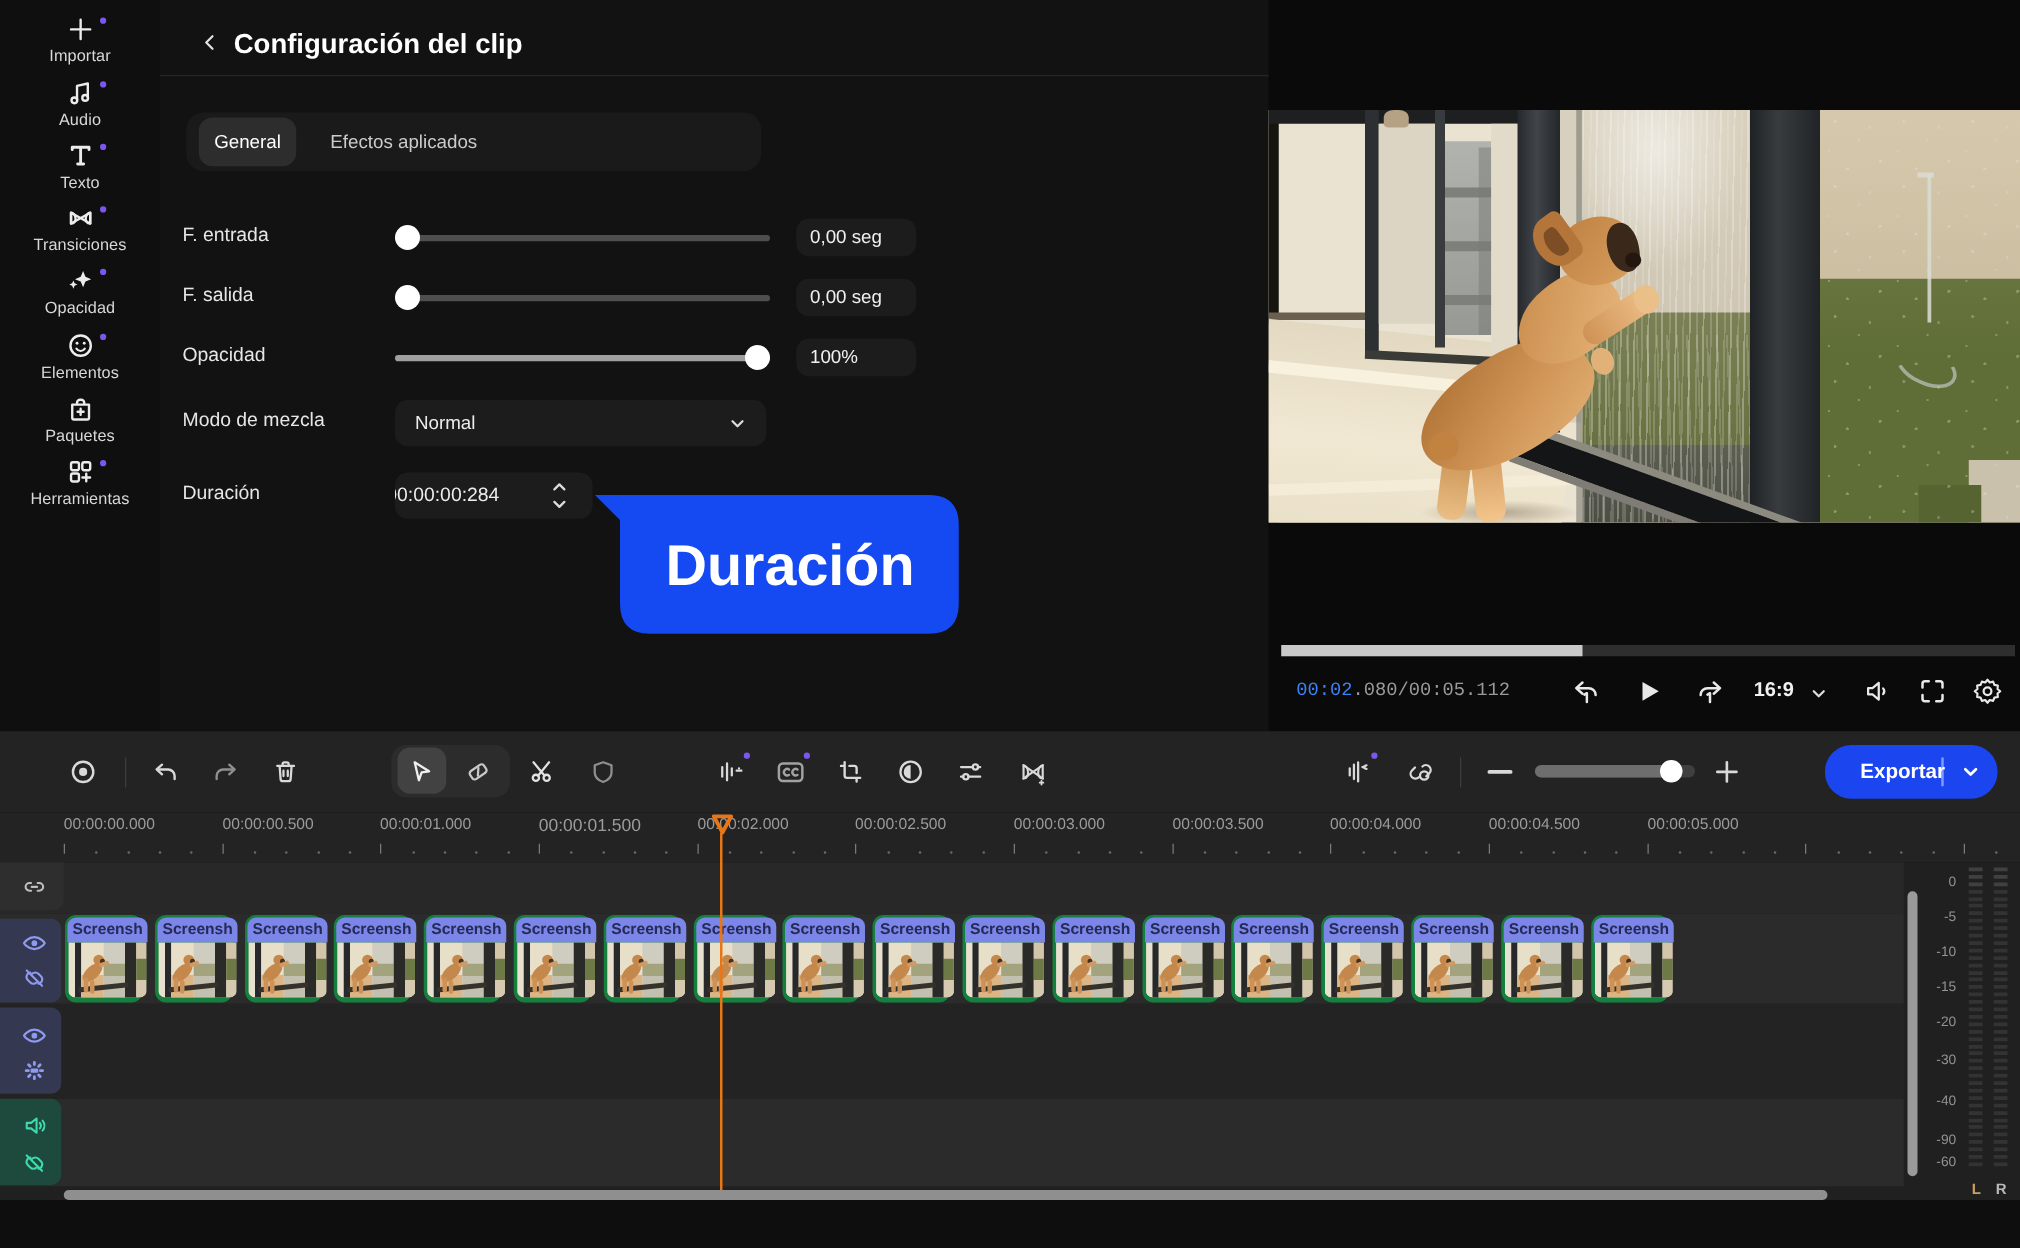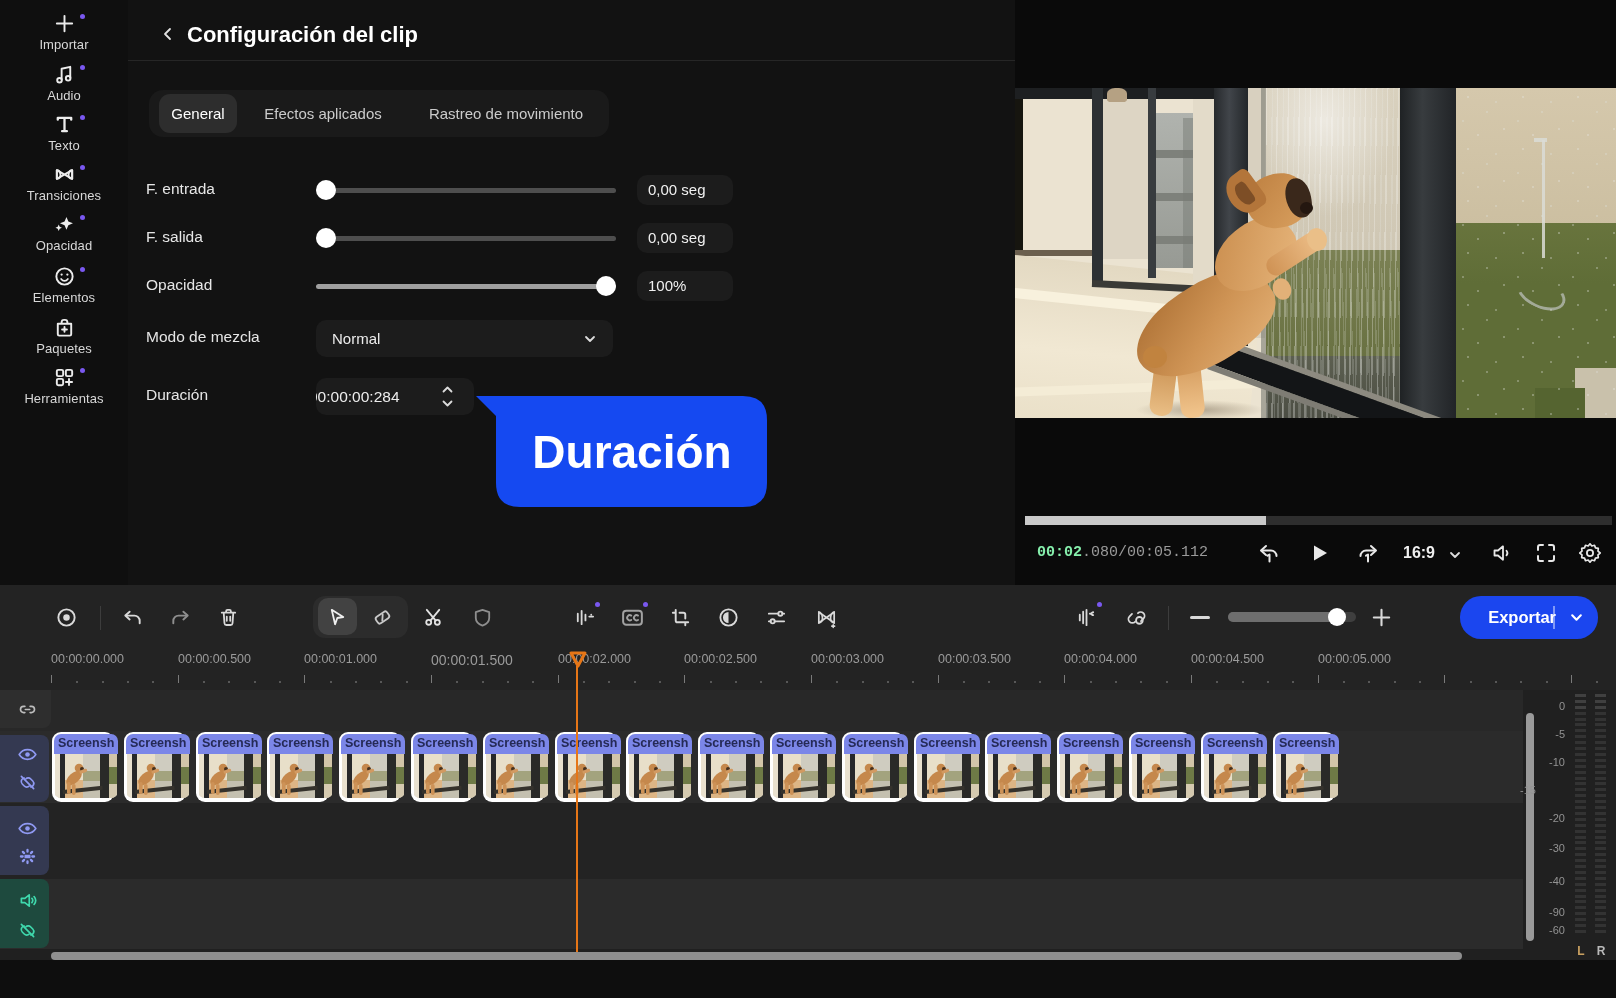--- a/index.html
+++ b/index.html
@@ -11,21 +11,21 @@
   .sbitem svg { width:23px; height:23px; display:block; margin:0 auto; }
   .sbitem span { display:block; margin-top:2px; font-size:13px; color:#d8d8d8; letter-spacing:0.1px; }
   .sbdot { position:absolute; left:80px; top:2px; width:5px; height:5px; border-radius:50%; background:#7a58f0; }
   .rowlab { left:18px; font-size:15.5px; color:#e6e6e6; }
   .sltrack { left:188px; width:300px; height:5px; border-radius:3px; background:#4e4e4e; }
   .slthumb { width:20px; height:20px; border-radius:50%; background:#fff; }
   .valbox { left:509px; width:96px; height:30px; background:#1c1c1c; border-radius:10px; color:#f0f0f0; font-size:15px; line-height:30px; padding-left:11px; }
   .tbic { position:absolute; top:21px; width:23px; height:23px; }
   .tbdot { position:absolute; top:17px; width:5px; height:5px; border-radius:50%; background:#7a58f0; }
   .hdic { position:absolute; width:21px; height:21px; }
-  .clip { position:absolute; top:42px; width:62px; height:70px; background:#ffffff; border-radius:9px; padding:2px; }
+  .clip { position:absolute; top:42px; width:62px; height:70px; background:#15803d; border-radius:9px; padding:2px; }
   .cliph { width:64px; height:20px; background:#7b86e8; border-radius:7px 7px 0 0; overflow:hidden; font-size:12.5px; font-weight:bold; color:#252a56; padding:2px 0 0 4px; }
   .clipimg { display:block; width:64px; height:44px; border-radius:0 0 7px 7px; }
 </style>
 </head>
 <body>
 <div id="app">
   <svg width="0" height="0" style="position:absolute;">
     <defs>
       <g id="thumbscene">
         <rect x="0" y="0" width="62" height="44" fill="#d8d1c2"></rect>
@@ -126,21 +126,20 @@
     <svg class="abs" style="left:32px;top:26px;width:16px;height:16px;" viewBox="0 0 16 16">
         <path d="M10 3L5 8l5 5" stroke="#e0e0e0" stroke-width="1.8" fill="none" stroke-linecap="round" stroke-linejoin="round"></path>
       </svg>
     <div class="abs" style="left:59px;top:22px;font-size:22px;font-weight:bold;color:#fff;">Configuración del clip</div>
     <div class="abs" style="left:0;top:60px;width:887px;height:1px;background:#262626;"></div>
 
     <div class="abs" style="left:21px;top:90px;width:460px;height:47px;background:#1a1a1a;border-radius:14px;"></div>
     <div class="abs" style="left:31px;top:94px;width:78px;height:39px;background:#2d2d2d;border-radius:11px;"></div>
     <div class="abs" style="left:31px;top:94px;width:78px;height:39px;line-height:39px;text-align:center;font-size:15px;color:#fff;">General</div>
     <div class="abs" style="left:132px;top:94px;width:126px;height:39px;line-height:39px;text-align:center;font-size:15px;color:#cbcbcb;">Efectos aplicados</div>
-    <div class="abs" style="left:292px;top:94px;width:172px;height:39px;line-height:39px;text-align:center;font-size:15px;color:#cbcbcb;">Rastreo de movimiento</div>
 
     <div class="abs rowlab" style="top:180px;">F. entrada</div>
     <div class="abs rowlab" style="top:228px;">F. salida</div>
     <div class="abs rowlab" style="top:276px;">Opacidad</div>
     <div class="abs rowlab" style="top:328px;">Modo de mezcla</div>
     <div class="abs rowlab" style="top:386px;">Duración</div>
 
     <div class="abs sltrack" style="top:188px;"></div>
     <div class="abs slthumb" style="left:188px;top:180px;"></div>
     <div class="abs sltrack" style="top:236px;"></div>
@@ -251,21 +250,21 @@
       <div class="abs" style="left:271px;top:90px;width:25px;height:40px;background:#3a281b;border-radius:46% 54% 42% 58%;transform:rotate(-10deg);"></div>
       <div class="abs" style="left:285px;top:114px;width:13px;height:12px;background:#241710;border-radius:50%;"></div>
       <div class="abs" style="left:248px;top:156px;width:62px;height:20px;background:linear-gradient(90deg,#cf9254,#eec08a);border-radius:10px;transform:rotate(-33deg);"></div>
       <div class="abs" style="left:292px;top:140px;width:20px;height:23px;background:#eabf88;border-radius:50%;transform:rotate(-15deg);"></div>
       <div class="abs" style="left:258px;top:190px;width:18px;height:22px;background:#e2b178;border-radius:50%;transform:rotate(-20deg);"></div>
     </div>
 
     <div class="abs" style="left:10px;top:516px;width:587px;height:9px;background:#2e2e2e;"></div>
     <div class="abs" style="left:10px;top:516px;width:241px;height:9px;background:#c9c9c9;"></div>
 
-    <div class="abs" style="left:22px;top:544px;font-family:'Liberation Mono',monospace;font-size:15px;color:#9a9a9a;"><span style="color:#86efac;font-weight:bold;">00:02</span>.080/00:05.112</div>
+    <div class="abs" style="left:22px;top:544px;font-family:'Liberation Mono',monospace;font-size:15px;color:#9a9a9a;"><span style="color:#3b82f6;font-weight:normal;">00:02</span>.080/00:05.112</div>
     <svg class="abs" style="left:242px;top:541px;width:24px;height:24px;" viewBox="0 0 24 24">
         <path d="M9 5L4 9.5 9 14" stroke="#e8e8e8" stroke-width="2" fill="none" stroke-linecap="round" stroke-linejoin="round"></path>
         <path d="M5 9.5h9a5.5 5.5 0 0 1 5.5 5.5" stroke="#e8e8e8" stroke-width="2" fill="none" stroke-linecap="round"></path>
         <path d="M12.5 20.5v-7l-2 1.2" stroke="#e8e8e8" stroke-width="2" fill="none" stroke-linecap="round" stroke-linejoin="round"></path>
       </svg>
     <svg class="abs" style="left:292px;top:541px;width:24px;height:24px;" viewBox="0 0 24 24">
         <path d="M7 4.5v15L20 12z" fill="#e8e8e8"></path>
       </svg>
     <svg class="abs" style="left:341px;top:541px;width:24px;height:24px;" viewBox="0 0 24 24">
         <path d="M15 5l5 4.5L15 14" stroke="#e8e8e8" stroke-width="2" fill="none" stroke-linecap="round" stroke-linejoin="round"></path>
@@ -609,21 +608,21 @@
 
     <div class="abs" style="left:576px;top:-24px;width:2px;height:289px;background:#e67617;"></div>
 
     <div class="abs" style="left:51px;top:262px;width:1411px;height:8px;background:#8f8f8f;border-radius:4px;"></div>
 
     <div class="abs" style="left:1526px;top:23px;width:8px;height:228px;background:#9a9a9a;border-radius:4px;"></div>
 
     <div class="abs" style="left:1520px;top:10px;width:45px;text-align:right;font-size:11px;color:#939393;">0</div>
     <div class="abs" style="left:1520px;top:38px;width:45px;text-align:right;font-size:11px;color:#939393;">-5</div>
     <div class="abs" style="left:1520px;top:66px;width:45px;text-align:right;font-size:11px;color:#939393;">-10</div>
-    <div class="abs" style="left:1520px;top:94px;width:45px;text-align:left;font-size:11px;color:#939393;">-15</div>
+    <div class="abs" style="left:1520px;top:94px;width:45px;text-align:right;font-size:11px;color:#939393;">-15</div>
     <div class="abs" style="left:1520px;top:122px;width:45px;text-align:right;font-size:11px;color:#939393;">-20</div>
     <div class="abs" style="left:1520px;top:152px;width:45px;text-align:right;font-size:11px;color:#939393;">-30</div>
     <div class="abs" style="left:1520px;top:185px;width:45px;text-align:right;font-size:11px;color:#939393;">-40</div>
     <div class="abs" style="left:1520px;top:216px;width:45px;text-align:right;font-size:11px;color:#939393;">-90</div>
     <div class="abs" style="left:1520px;top:234px;width:45px;text-align:right;font-size:11px;color:#939393;">-60</div>
     <div class="abs" style="left:1575px;top:4px;width:11px;height:2.5px;background:#404040;"></div>
     <div class="abs" style="left:1595px;top:4px;width:11px;height:2.5px;background:#404040;"></div>
     <div class="abs" style="left:1575px;top:10px;width:11px;height:2.5px;background:#404040;"></div>
     <div class="abs" style="left:1595px;top:10px;width:11px;height:2.5px;background:#404040;"></div>
     <div class="abs" style="left:1575px;top:16px;width:11px;height:2.5px;background:#404040;"></div>

